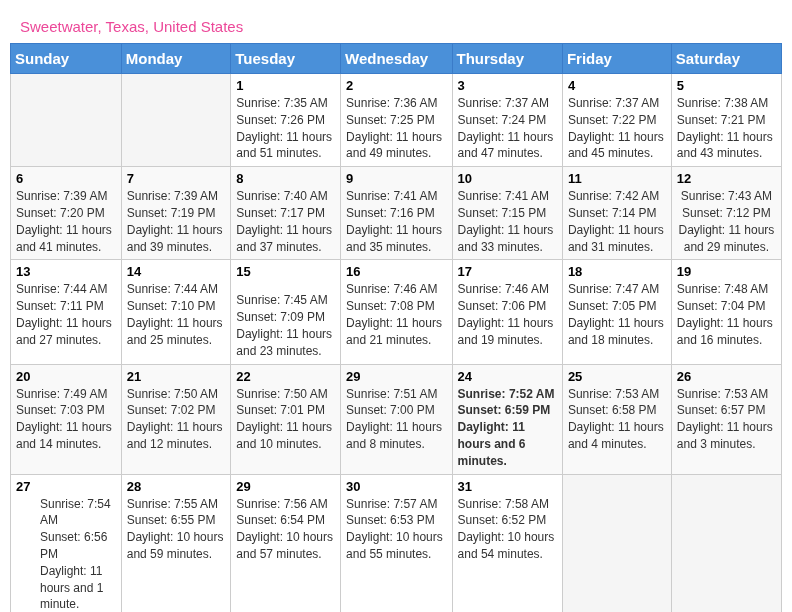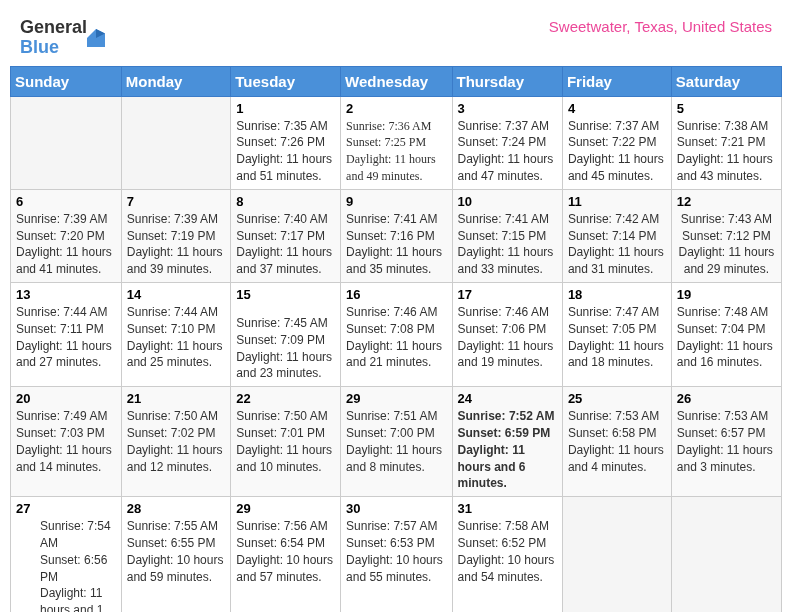--- a/index.html
+++ b/index.html
@@ -93,30 +93,20 @@
       background: #f5f5f5 !important;
     }
     .row-shade td {
       background: #f0f4f8;
     }
   </style>
 </head>
 <body>
 
 <div class="header">
-  <div class="logo">
-    <div class="logo-text">
-      <span class="logo-general">General</span>
-      <span class="logo-blue">Blue</span>
-    </div>
-    <svg class="logo-icon" viewBox="0 0 20 20" xmlns="http://www.w3.org/2000/svg">
-      <polygon points="0,10 10,0 20,5 20,20 0,20" fill="#4a90d9"></polygon>
-      <polygon points="10,0 20,5 10,10" fill="#2a6db5"></polygon>
-    </svg>
-  </div>
   <div class="title-block">
     <div class="location">Sweetwater, Texas, United States</div>
   </div>
 </div>
 
 <table class="calendar">
   <thead>
     <tr>
     <th>Sunday</th>
         <th>Monday</th>
@@ -132,21 +122,21 @@
         <td class="empty-cell"></td>
         <td class="empty-cell"></td>
         <td>
           <span class="day-num">1</span>
           <div class="day-info" style="white-space: pre-line;">Sunrise: 7:35 AM
 Sunset: 7:26 PM
 Daylight: 11 hours and 51 minutes.</div>
         </td>
         <td>
           <span class="day-num">2</span>
-          <div class="day-info" style="white-space: pre-line; font-family: Liberation Serif, serif;">Sunrise: 7:36 AM
+          <div class="day-info" style="white-space: pre-line;">Sunrise: 7:36 AM
 Sunset: 7:25 PM
 Daylight: 11 hours and 49 minutes.</div>
         </td>
         <td>
           <span class="day-num">3</span>
           <div class="day-info" style="white-space: pre-line;">Sunrise: 7:37 AM
 Sunset: 7:24 PM
 Daylight: 11 hours and 47 minutes.</div>
         </td>
         <td>

